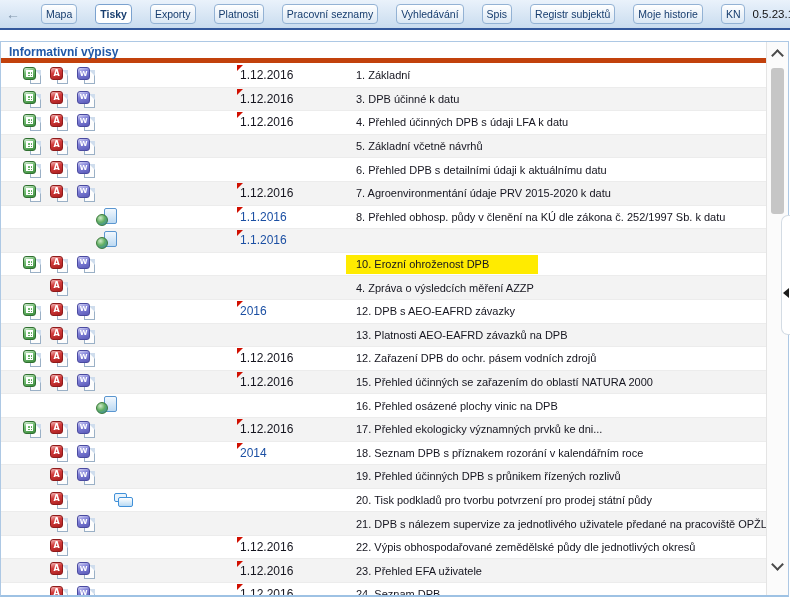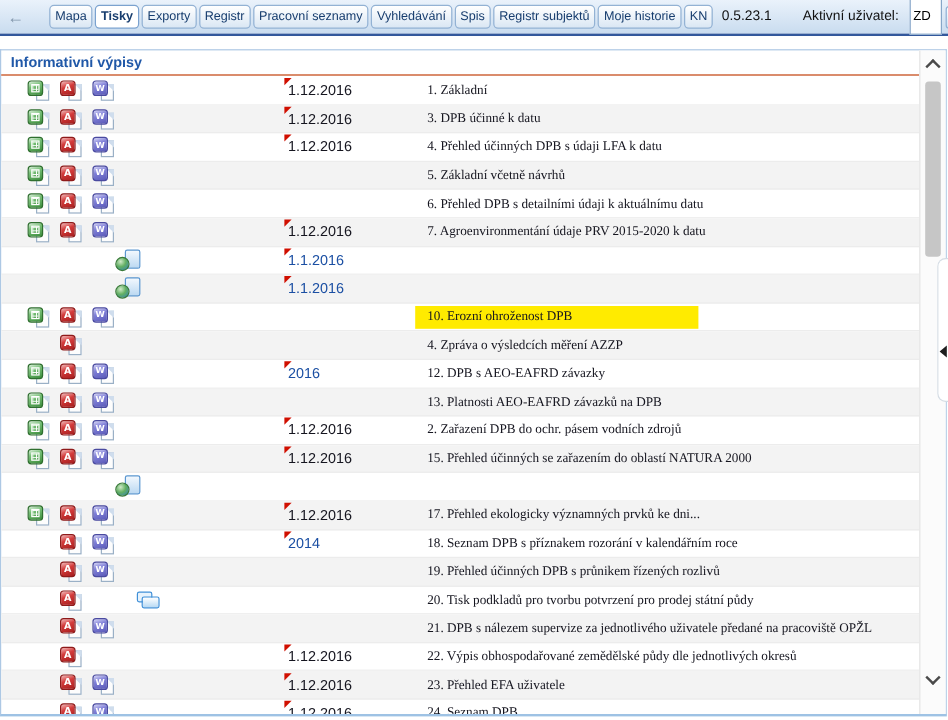--- a/index.html
+++ b/index.html
@@ -26,29 +26,29 @@
   .fwd-btn { width:20px; height:19px; margin-left:1px;
              background:linear-gradient(#ffffff,#d3e2f2); border:1px solid #8fb0d4;
              border-radius:3px; color:#2f6fc0; font-weight:bold; font-size:12px;
              line-height:16px; text-align:center; cursor:pointer; }
 
   
   .panel { position:absolute; top:41px; left:0; width:789px; height:556px;
            border:1px solid #adc8e4; border-bottom:2px solid #9ec2e4; background:#fff; }
   .panel-header { height:21px; line-height:21px; padding-left:8px;
                   font-size:12px; font-weight:bold; color:#2058a8;
-                  border-bottom:1px solid #c2410c; margin-right:22px; }
+                  border-bottom:5px solid #c2410c; margin-right:22px; }
   .list { position:absolute; top:22px; left:0; right:22px; bottom:0; overflow:hidden; }
   .row { height:23.6px; display:flex; align-items:center;
          border-bottom:1px solid #ececec; }
   .row:nth-child(even) { background:#f3f3f3; }
   .cell-icons { position:relative; width:237px; height:100%; flex:none; }
   .cell-date { width:118px; flex:none; position:relative; font-size:12px; color:#15151f; }
-  .cell-title { flex:1; font-size:11px; color:#15151f; white-space:nowrap;font-family:Liberation Serif, serif; }
-  .hl { background:#ffeb00; display:inline-block; width:236px;
+  .cell-title { flex:1; font-size:11px; color:#15151f; white-space:nowrap; }
+  .hl { background:#ffeb00; display:inline-block; width:192px;
         margin-left:-10px; padding:3px 0 4px 10px; }
   .link { color:#1b4fa3; cursor:pointer; }
   .dmark { position:absolute; left:-1px; top:-3px; width:0; height:0;
            border-top:6px solid #d00f00; border-right:6px solid transparent; }
   .date-wrap { position:relative; display:inline-block; padding-left:2px; }
 
   
   .file-icon { position:absolute; top:3px; width:18px; height:17px; cursor:pointer; }
   .ic-xls { left:22px; } .ic-pdf { left:49px; } .ic-doc { left:76px; }
   .ic-globe { left:95px; } .ic-copy { left:113px; }
@@ -99,25 +99,25 @@
                      border-radius:7px 0 0 7px; cursor:pointer; z-index:5; }
   .collapse-tri { position:absolute; top:72px; left:1px; width:0; height:0;
                   border-top:5px solid transparent; border-bottom:5px solid transparent;
                   border-right:6px solid #1d1d1d; }
 </style>
 </head>
 <body>
 
 <div class="toolbar">
   <button class="nav-arrow">←</button>
-  <span style="display:flex;gap:2px;padding-left:16px;">
+  <span style="display:flex;gap:18px;padding-left:16px;">
       <button class="tab">Mapa</button>
       <button class="tab active">Tisky</button>
       <button class="tab">Exporty</button>
-      <button class="tab">Registr</button>
+      <button class="tab">Platnosti</button>
       <button class="tab">Pracovní seznamy</button>
       <button class="tab">Vyhledávání</button>
       <button class="tab">Spis</button>
       <button class="tab">Registr subjektů</button>
       <button class="tab">Moje historie</button>
       <button class="tab">KN</button>
     </span>
   <span class="version">0.5.23.1</span>
   <span class="user-label">Aktivní uživatel:</span>
   <input class="user-input" value="ZD" style="">
@@ -248,20 +248,21 @@
         <div class="cell-title"><span>7. Agroenvironmentání údaje PRV 2015-2020 k datu</span></div>
       </div>
       <div class="row">
         <div class="cell-icons">
           <span class="globe-icon ic-globe">
             <span class="gpage"></span>
             <span class="gball"></span>
           </span>
         </div>
         <div class="cell-date"><span class="date-wrap"><span class="dmark"></span><span class="link">1.1.2016</span></span></div>
+        <div class="cell-title"><span>8. Přehled obhosp. půdy v členění na KÚ dle zákona č. 252/1997 Sb. k datu</span></div>
       </div>
       <div class="row">
         <div class="cell-icons">
           <span class="globe-icon ic-globe">
             <span class="gpage"></span>
             <span class="gball"></span>
           </span>
         </div>
         <div class="cell-date"><span class="date-wrap"><span class="dmark"></span><span class="link">1.1.2016</span></span></div>
       </div>
@@ -346,21 +347,21 @@
           <span class="file-icon ic-pdf">
             <span class="page"></span>
             <span class="badge pdf-badge">A</span>
           </span>
           <span class="file-icon ic-doc">
             <span class="page"></span>
             <span class="badge doc-badge">W</span>
           </span>
         </div>
         <div class="cell-date"><span class="date-wrap"><span class="dmark"></span><span>1.12.2016</span></span></div>
-        <div class="cell-title"><span>2. Zařazení DPB do ochr. pásem vodních zdrojů</span></div>
+        <div class="cell-title"><span>12. Zařazení DPB do ochr. pásem vodních zdrojů</span></div>
       </div>
       <div class="row">
         <div class="cell-icons">
           <span class="file-icon ic-xls">
             <span class="page"></span>
             <span class="badge xls-badge">
               <span class="grid"></span>
             </span>
           </span>
           <span class="file-icon ic-pdf">
@@ -376,20 +377,21 @@
         <div class="cell-title"><span>15. Přehled účinných se zařazením do oblastí NATURA 2000</span></div>
       </div>
       <div class="row">
         <div class="cell-icons">
           <span class="globe-icon ic-globe">
             <span class="gpage"></span>
             <span class="gball"></span>
           </span>
         </div>
         <div class="cell-date"></div>
+        <div class="cell-title"><span>16. Přehled osázené plochy vinic na DPB</span></div>
       </div>
       <div class="row">
         <div class="cell-icons">
           <span class="file-icon ic-xls">
             <span class="page"></span>
             <span class="badge xls-badge">
               <span class="grid"></span>
             </span>
           </span>
           <span class="file-icon ic-pdf">

